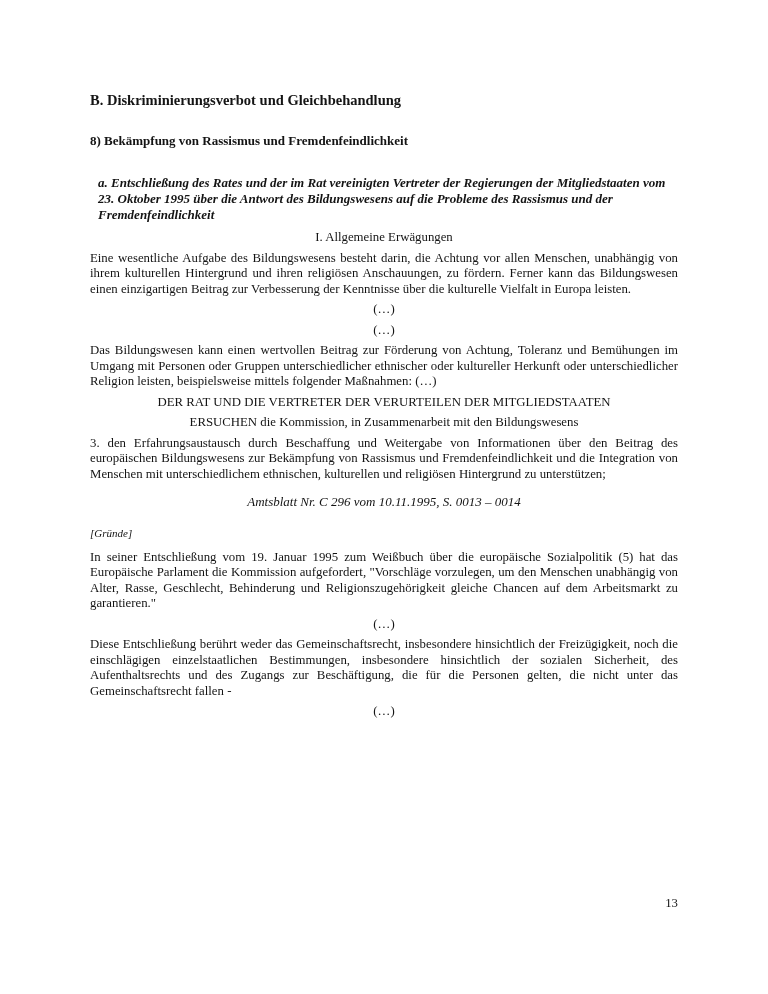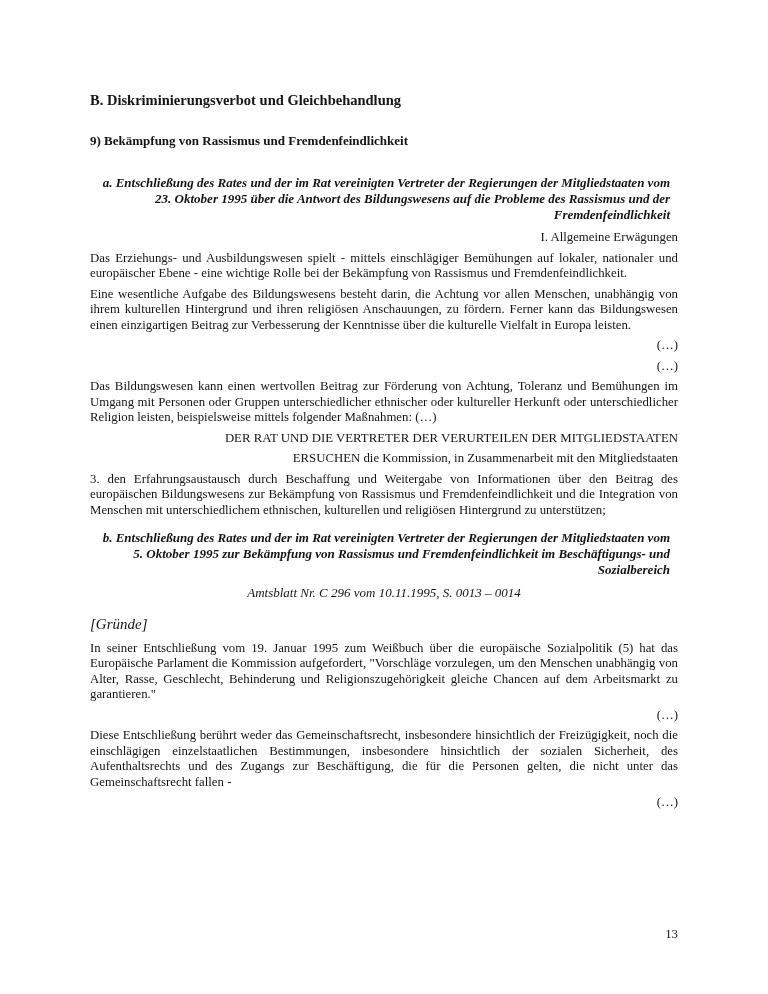--- a/index.html
+++ b/index.html
@@ -27,80 +27,78 @@
   h2 {
     font-size: 13px;
     font-weight: bold;
     line-height: 16px;
     margin: 0 0 26px 0;
   }
   .doc-title {
     font-size: 13px;
     font-weight: bold;
     font-style: italic;
-    text-align: right;
+    text-align: left;
     line-height: 16px;
     margin: 0 0 7px 0;
     padding: 0 8px;
   }
   .doc-citation {
     font-size: 13px;
     font-style: italic;
     text-align: center;
     line-height: 16px;
     margin: 0 0 8px 0;
   }
   .doc-b { margin-top: 12px; }
   .doc-b .doc-citation { margin-bottom: 16px; }
   p.body, p.line {
     font-size: 12.8px;
     line-height: 15.5px;
     margin: 0 0 5px 0;
   }
   p.body { text-align: justify; }
-  p.line { text-align: right; }
+  p.line { text-align: center; }
   p.note {
-    font-size: 15px;
+    font-size: 11px;
     font-style: italic;
     line-height: 15.5px;
     margin: 0 0 8px 0;
   }
   .page-number {
     position: absolute;
     right: 90px;
-    top: 927px;
+    top: 896px;
     font-size: 12.8px;
     text-align: right;
   }
 </style>
 </head>
 <body>
 
 <main class="page">
 
   <h1>B. Diskriminierungsverbot und Gleichbehandlung</h1>
 
-  <h2>9) Bekämpfung von Rassismus und Fremdenfeindlichkeit</h2>
+  <h2>8) Bekämpfung von Rassismus und Fremdenfeindlichkeit</h2>
 
   <section>
     <p class="doc-title">a. Entschließung des Rates und der im Rat vereinigten Vertreter der Regierungen der Mitgliedstaaten vom 23. Oktober 1995 über die Antwort des Bildungswesens auf die Probleme des Rassismus und der Fremdenfeindlichkeit</p>
 
     <p class="line">I. Allgemeine Erwägungen</p>
-    <p class="body">Das Erziehungs- und Ausbildungswesen spielt - mittels einschlägiger Bemühungen auf lokaler, nationaler und europäischer Ebene - eine wichtige Rolle bei der Bekämpfung von Rassismus und Fremdenfeindlichkeit.</p>
     <p class="body">Eine wesentliche Aufgabe des Bildungswesens besteht darin, die Achtung vor allen Menschen, unabhängig von ihrem kulturellen Hintergrund und ihren religiösen Anschauungen, zu fördern. Ferner kann das Bildungswesen einen einzigartigen Beitrag zur Verbesserung der Kenntnisse über die kulturelle Vielfalt in Europa leisten.</p>
     <p class="line">(…)</p>
     <p class="line">(…)</p>
     <p class="body">Das Bildungswesen kann einen wertvollen Beitrag zur Förderung von Achtung, Toleranz und Bemühungen im Umgang mit Personen oder Gruppen unterschiedlicher ethnischer oder kultureller Herkunft oder unterschiedlicher Religion leisten, beispielsweise mittels folgender Maßnahmen: (…)</p>
     <p class="line">DER RAT UND DIE VERTRETER DER VERURTEILEN DER MITGLIEDSTAATEN</p>
-    <p class="line">ERSUCHEN die Kommission, in Zusammenarbeit mit den Mitgliedstaaten</p>
+    <p class="line">ERSUCHEN die Kommission, in Zusammenarbeit mit den Bildungswesens</p>
     <p class="body">3. den Erfahrungsaustausch durch Beschaffung und Weitergabe von Informationen über den Beitrag des europäischen Bildungswesens zur Bekämpfung von Rassismus und Fremdenfeindlichkeit und die Integration von Menschen mit unterschiedlichem ethnischen, kulturellen und religiösen Hintergrund zu unterstützen;</p>
   </section>
 
   <section class="doc-b">
-    <p class="doc-title">b. Entschließung des Rates und der im Rat vereinigten Vertreter der Regierungen der Mitgliedstaaten vom 5. Oktober 1995 zur Bekämpfung von Rassismus und Fremdenfeindlichkeit im Beschäftigungs- und Sozialbereich</p>
     <p class="doc-citation">Amtsblatt Nr. C 296 vom 10.11.1995, S. 0013 – 0014</p>
 
     <p class="note">[Gründe]</p>
     <p class="body">In seiner Entschließung vom 19. Januar 1995 zum Weißbuch über die europäische Sozialpolitik (5) hat das Europäische Parlament die Kommission aufgefordert, "Vorschläge vorzulegen, um den Menschen unabhängig von Alter, Rasse, Geschlecht, Behinderung und Religionszugehörigkeit gleiche Chancen auf dem Arbeitsmarkt zu garantieren."</p>
     <p class="line">(…)</p>
     <p class="body">Diese Entschließung berührt weder das Gemeinschaftsrecht, insbesondere hinsichtlich der Freizügigkeit, noch die einschlägigen einzelstaatlichen Bestimmungen, insbesondere hinsichtlich der sozialen Sicherheit, des Aufenthaltsrechts und des Zugangs zur Beschäftigung, die für die Personen gelten, die nicht unter das Gemeinschaftsrecht fallen -</p>
     <p class="line">(…)</p>
   </section>
 
   <div class="page-number">13</div>

